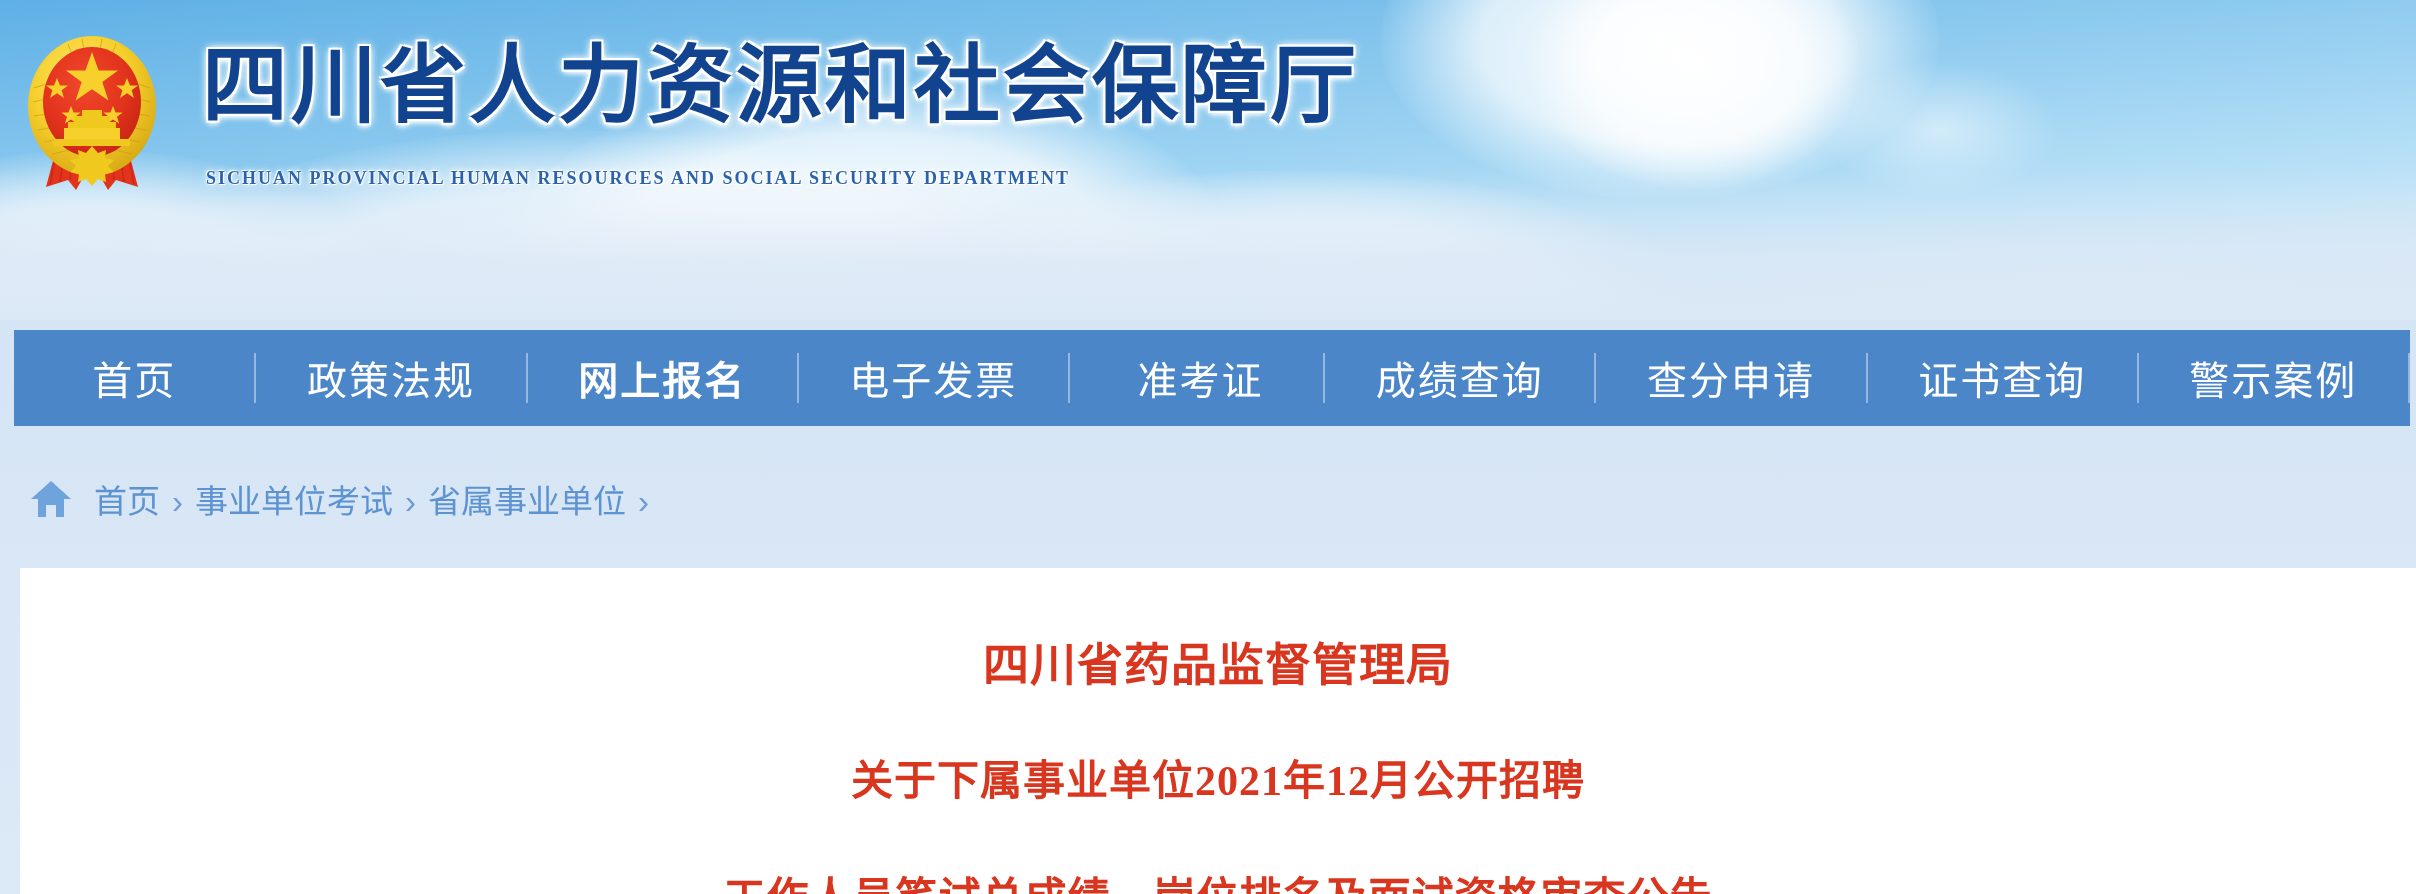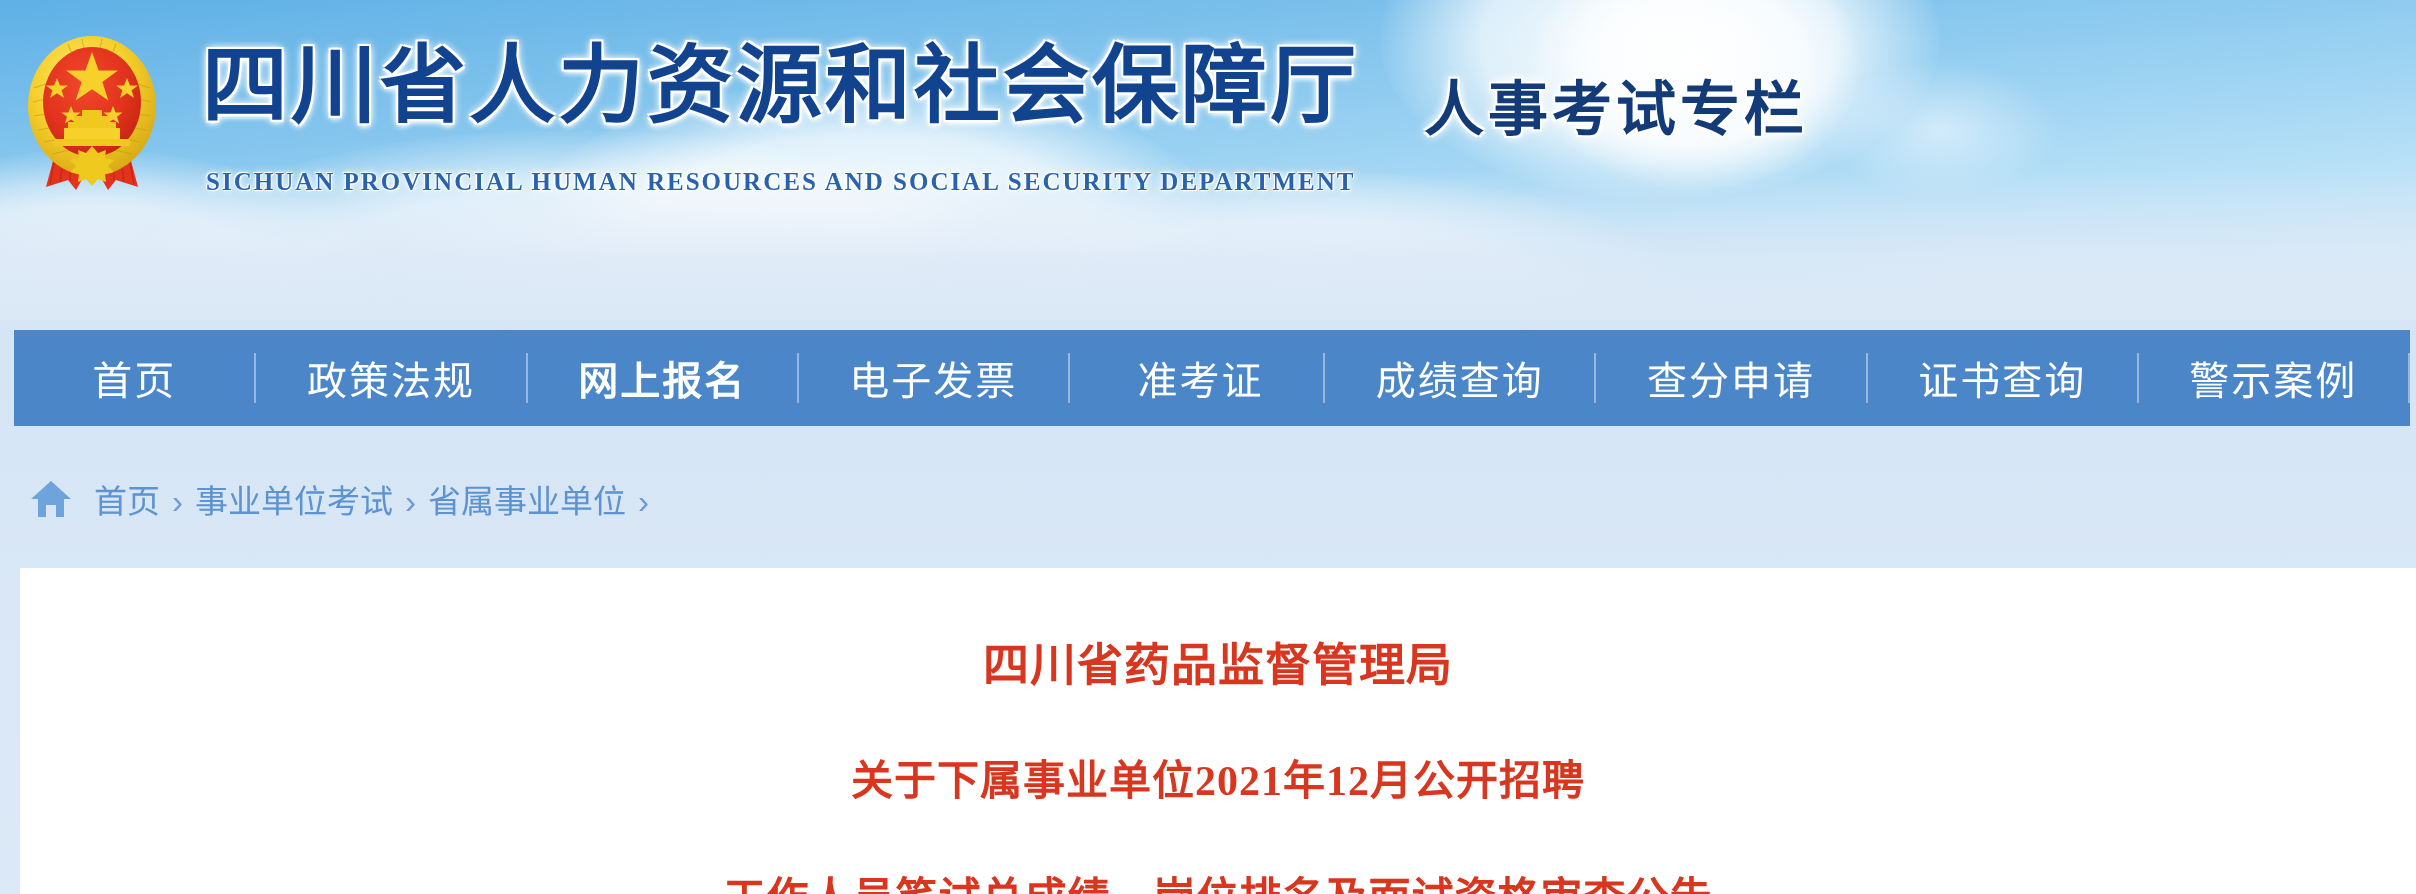--- a/index.html
+++ b/index.html
@@ -81,21 +81,21 @@
       2px 2px 0 #ffffff, -2px 2px 0 #ffffff,
       2px -2px 0 #ffffff, -2px -2px 0 #ffffff,
       0 3px 5px rgba(255,255,255,0.95);
     white-space: nowrap;
   }
   .logo-en {
     position: absolute;
     left: 206px; top: 168px;
     font-family: "Liberation Serif", "DejaVu Serif", serif;
     font-weight: 700;
-    font-size: 25px;
+    font-size: 18px;
     letter-spacing: 2.0px;
     color: #2a63ad;
     text-shadow: 0 0 8px #ffffff, 1px 1px 0 #ffffff, -1px -1px 0 #ffffff, 0 0 4px #ffffff;
     white-space: nowrap;
   }
   .logo-tag {
     position: absolute;
     left: 1424px; top: 60px;
     font-family: "Liberation Serif", "DejaVu Serif", serif;
     font-weight: 700;
@@ -267,21 +267,20 @@
     <rect x="76" y="88" width="20" height="6" fill="#f0c91f"></rect>
     <rect x="58" y="106" width="56" height="11" fill="#f7d02c"></rect>
     <rect x="48" y="117" width="76" height="7" fill="#f0c91f"></rect>
 
     <path d="M86 124 L92 131 L100 128 L99 136 L108 138 L102 144 L108 150 L99 152 L100 160 L92 157 L86 164
              L80 157 L72 160 L73 152 L64 150 L70 144 L64 138 L73 136 L72 128 L80 131 Z" fill="#f0c91f"></path>
   </svg>
 
   <div class="logo-zh">四川省人力资源和社会保障厅</div>
   <div class="logo-en">SICHUAN PROVINCIAL HUMAN RESOURCES AND SOCIAL SECURITY DEPARTMENT</div>
-  <div class="logo-tag">人事考试专栏</div>
 
   <nav class="navbar" id="navbar">
       <a class="nav-item" style="width: 250px;">首页</a>
       <span class="nav-sep"></span>
       <a class="nav-item" style="width: 280px;">政策法规</a>
       <span class="nav-sep"></span>
       <a class="nav-item" style="width: 280px; font-weight: bold;">网上报名</a>
       <span class="nav-sep"></span>
       <a class="nav-item" style="width: 280px;">电子发票</a>
       <span class="nav-sep"></span>

